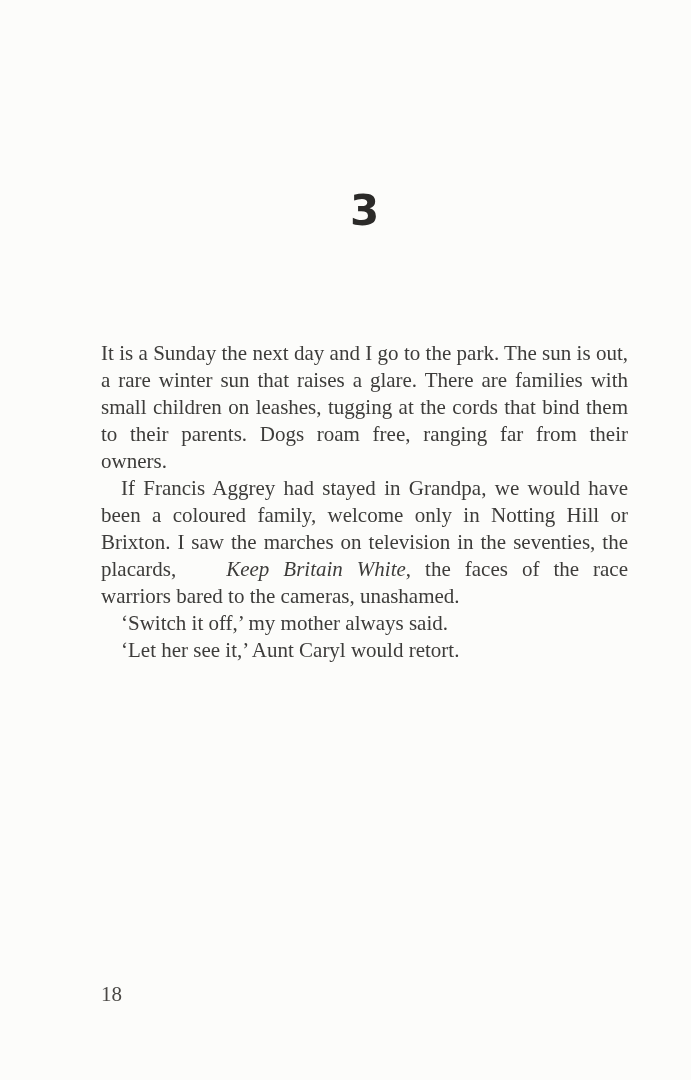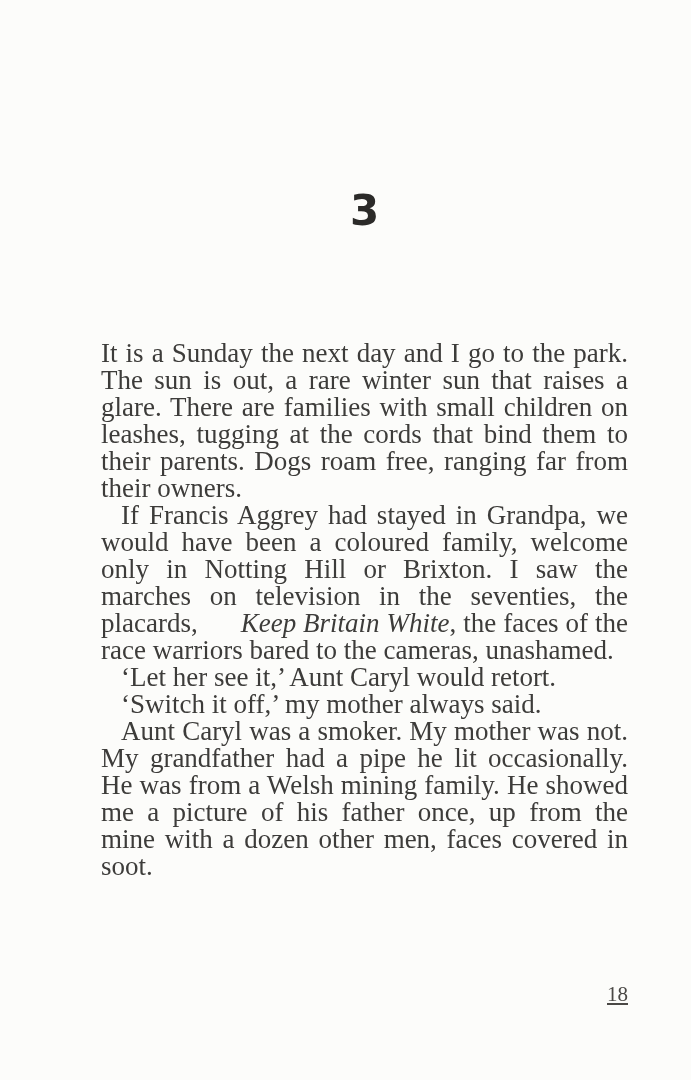--- a/index.html
+++ b/index.html
@@ -27,57 +27,55 @@
     line-height: 1;
     color: #2b2a28;
     letter-spacing: 0;
   }
   .body-text {
     position: absolute;
     top: 340px;
     left: 101px;
     width: 527px;
     font-family: "Liberation Serif", serif;
-    font-size: 27px;
+    font-size: 21px;
     line-height: 27px;
     color: #3d3c3a;
     text-align: justify;
   }
   .body-text p {
     margin: 0;
     padding: 0;
   }
   .body-text p.indent {
     text-indent: 20px;
   }
   .body-text em {
     font-style: italic;
     margin-left: 36px;
   }
   .page-number {
     position: absolute;
     top: 984px;
     left: 101px;
     width: 527px;
-    text-align: right;
+    text-align: left;
     font-family: "Liberation Serif", serif;
     font-size: 21px;
     line-height: 21px;
     color: #4a4845;
-    text-decoration: underline;
   }
 </style>
 </head>
 <body>
 
 <div class="page">
   <div class="chapter-number">3</div>
 
   <div class="body-text">
       <p><span>It is a Sunday the next day and I go to the park. The sun is out, a rare winter sun that raises a glare. There are families with small children on leashes, tugging at the cords that bind them to their parents. Dogs roam free, ranging far from their owners.</span></p>
       <p class="indent"><span>If Francis Aggrey had stayed in Grandpa, we would have been a coloured family, welcome only in Notting Hill or Brixton. I saw the marches on television in the seventies, the placards, </span><em>Keep Britain White</em><span>, the faces of the race warriors bared to the cameras, unashamed.</span></p>
+      <p class="indent"><span>‘Switch it off,’ my mother always said.</span></p>
       <p class="indent"><span>‘Let her see it,’ Aunt Caryl would retort.</span></p>
-      <p class="indent"><span>‘Switch it off,’ my mother always said.</span></p>
-      <p class="indent"><span>Aunt Caryl was a smoker. My mother was not. My grandfather had a pipe he lit occasionally. He was from a Welsh mining family. He showed me a picture of his father once, up from the mine with a dozen other men, faces covered in soot.</span></p>
     </div>
 
   <div class="page-number">18</div>
 </div>
 
 </body></html>

